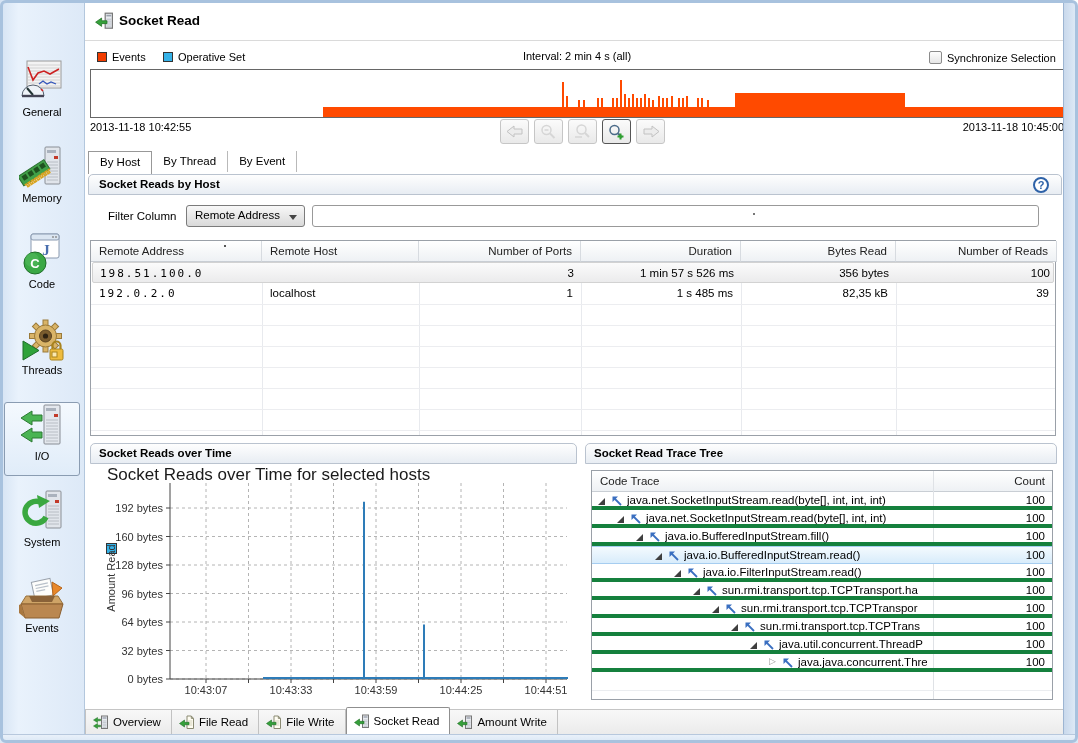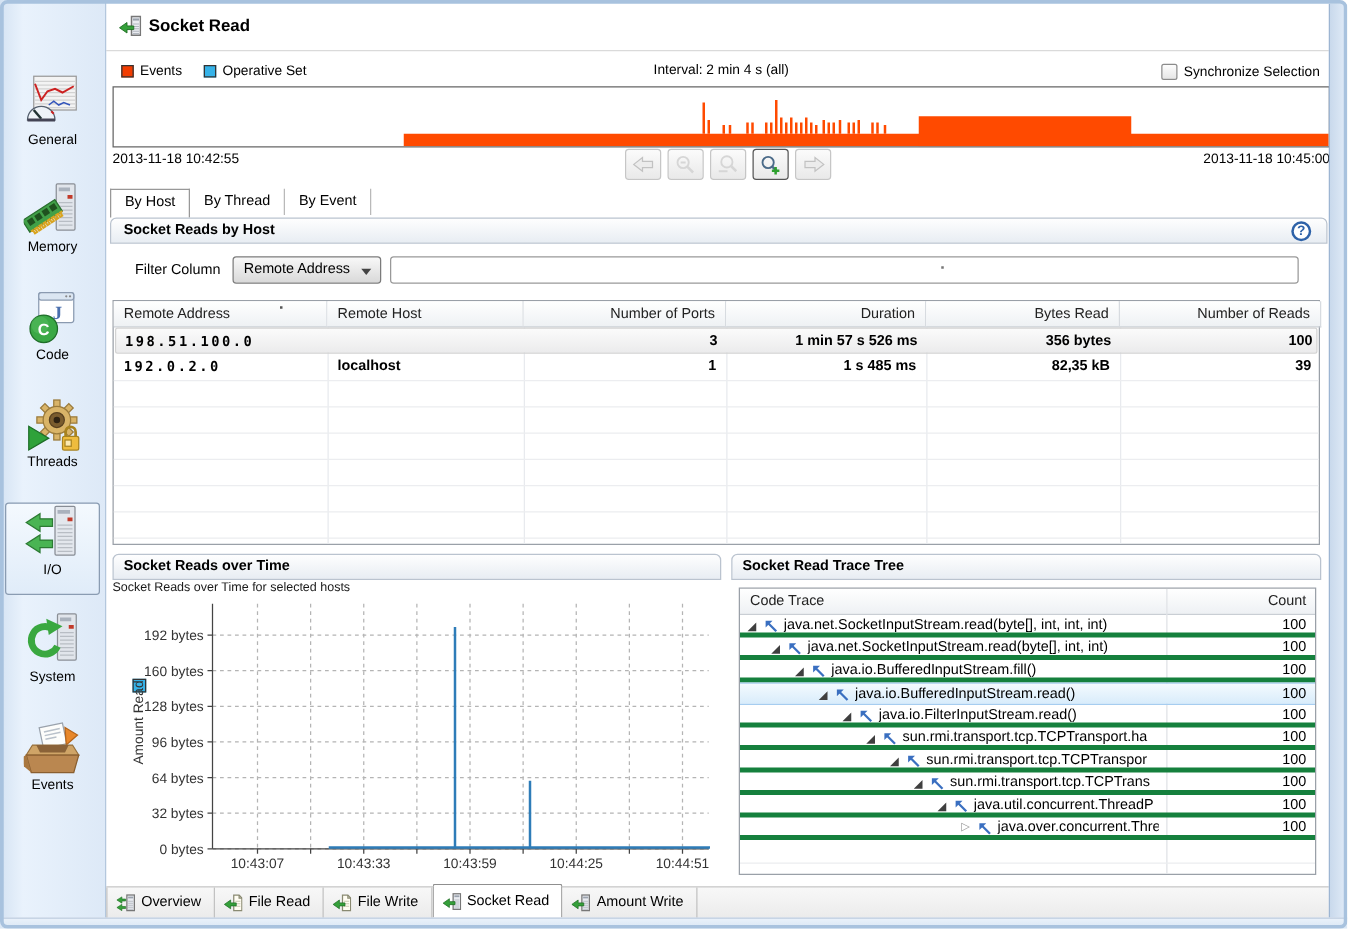--- a/index.html
+++ b/index.html
@@ -52,25 +52,25 @@
   .filter-input{position:absolute;left:312px;top:205px;width:727px;height:22px;border:1px solid #999;border-radius:3px;box-sizing:border-box;font-size:11.5px;padding:0 6px;outline:none;background:#fff;}
   .dot{position:absolute;width:2px;height:2px;background:#777;z-index:20;}
 
   
   .htable{position:absolute;left:90px;top:240px;width:966px;height:196px;border:1px solid #9aa0a8;box-sizing:border-box;background:#fff;}
   .hth{position:absolute;top:0;height:21px;background:linear-gradient(#ffffff,#eef1f4);border-right:1px solid #d7dbe0;border-bottom:1px solid #c9ced4;box-sizing:border-box;font-size:11.5px;color:#222;line-height:20px;padding:0 8px;white-space:nowrap;overflow:hidden;}
   .hcolline{position:absolute;top:21px;bottom:0;width:1px;background:#e8eaee;}
   .hrowline{position:absolute;left:0;right:0;height:1px;background:#ecedf0;}
   .hrow{position:absolute;left:1px;right:1px;height:21px;}
   .hrow.selected{background:linear-gradient(#fbfbfb,#ebebec);border:1px solid #d2d2d2;border-radius:2px;box-sizing:border-box;}
-  .hcell{position:absolute;top:0;height:21px;line-height:21px;font-size:11.5px;color:#000;padding:0 8px;box-sizing:border-box;white-space:nowrap;overflow:hidden;font-weight:bold;}
+  .hcell{position:absolute;top:0;height:21px;line-height:21px;font-size:11.5px;color:#000;padding:0 8px;box-sizing:border-box;white-space:nowrap;overflow:hidden;}
   .mono{font-family:"DejaVu Sans Mono",monospace;font-size:11px;letter-spacing:2px;}
 
   
-  .subtitle{position:absolute;left:90px;top:465px;font-size:10px;color:#1a1a1a;}
+  .subtitle{position:absolute;left:107px;top:465px;font-size:17px;color:#1a1a1a;}
   .serieslg{position:absolute;left:106px;top:543px;width:11px;height:11px;border:1px solid #333;box-sizing:border-box;}
   .ylab{position:absolute;left:105px;top:648px;transform:rotate(-90deg);transform-origin:0 0;width:140px;text-align:center;font-size:11px;color:#333;}
 
   
   .ttable{position:absolute;left:591px;top:470px;width:462px;height:230px;border:1px solid #9aa0a8;box-sizing:border-box;background:#fff;overflow:hidden;}
   .tth{position:absolute;top:0;height:21px;background:linear-gradient(#ffffff,#eef1f4);border-bottom:1px solid #c9ced4;box-sizing:border-box;font-size:11.5px;color:#222;line-height:20px;padding:0 8px;white-space:nowrap;}
   .tcolline{position:absolute;top:0;bottom:0;left:341px;width:1px;background:#dfe2e6;}
   .trow{position:absolute;left:0;right:0;height:18px;border-bottom:4px solid #15803d;box-sizing:border-box;}
   .trow.selected{background:linear-gradient(#f4fafe,#d8ecfb);border-top:1px solid #a6cdf0;border-bottom:1px solid #a6cdf0;}
   .trow .ttext{position:absolute;top:2px;font-size:11.5px;color:#000;white-space:nowrap;overflow:hidden;max-width:250px;}
@@ -529,21 +529,21 @@
         <span class="tcount">100</span>
       </div>
       <div class="trow" style="top: 183px;">
         <span class="tri-c" style="left: 177px;">▷</span>
         <span class="frameic" style="left: 190px;">
           <svg width="12" height="12" viewBox="0 0 12 12">
             <polygon points="1.5,1.5 7,1.5 1.5,7" fill="#3a6fc0"></polygon>
             <line x1="3" y1="3" x2="10" y2="10" stroke="#3a6fc0" stroke-width="1.8"></line>
           </svg>
         </span>
-        <span class="ttext" style="left: 206px; max-width: 129px;">java.over.concurrent.Thre</span>
+        <span class="ttext" style="left: 206px; max-width: 129px;">java.java.concurrent.Thre</span>
         <span class="tcount">100</span>
       </div>
       <div class="tlineextra" style="top: 219px;"></div>
     </div>
 
   <div class="btabbar" id="btabbar">
       <div class="btab">
         <span>
           <svg width="15" height="15" viewBox="0 0 15 15">
             <rect x="8.5" y="1" width="6" height="12.5" fill="#e9ebf0" stroke="#777"></rect>

